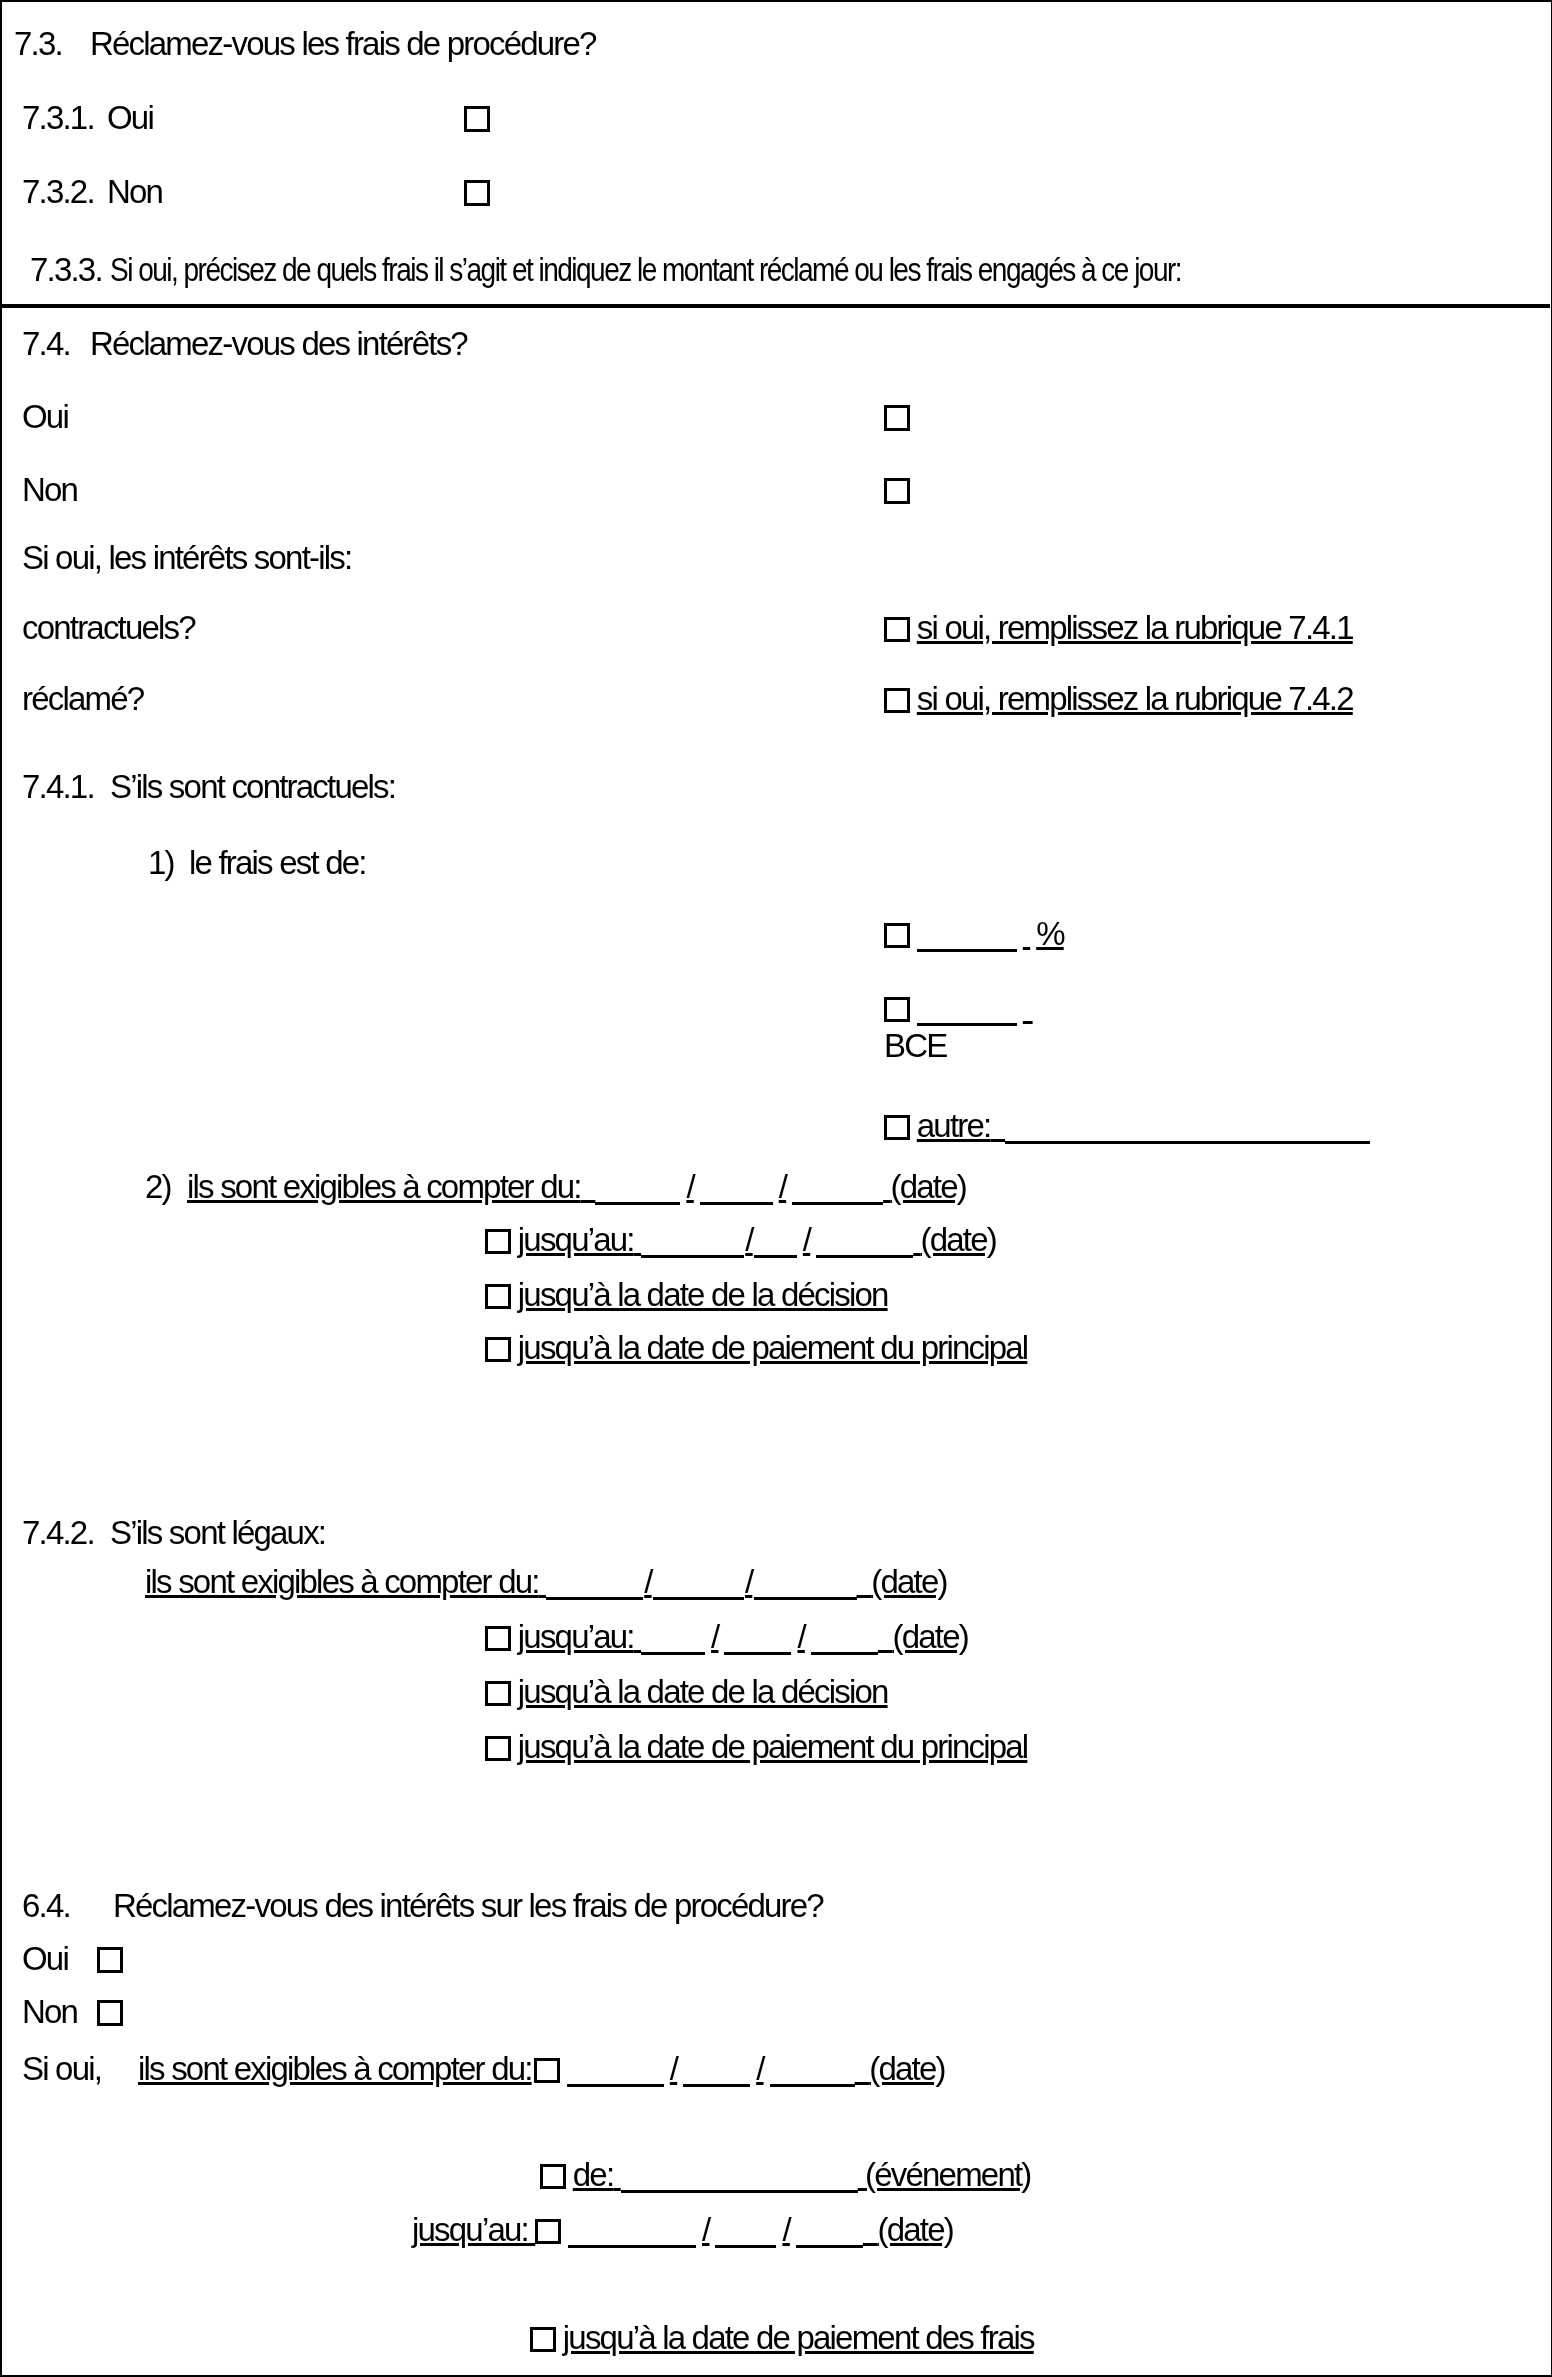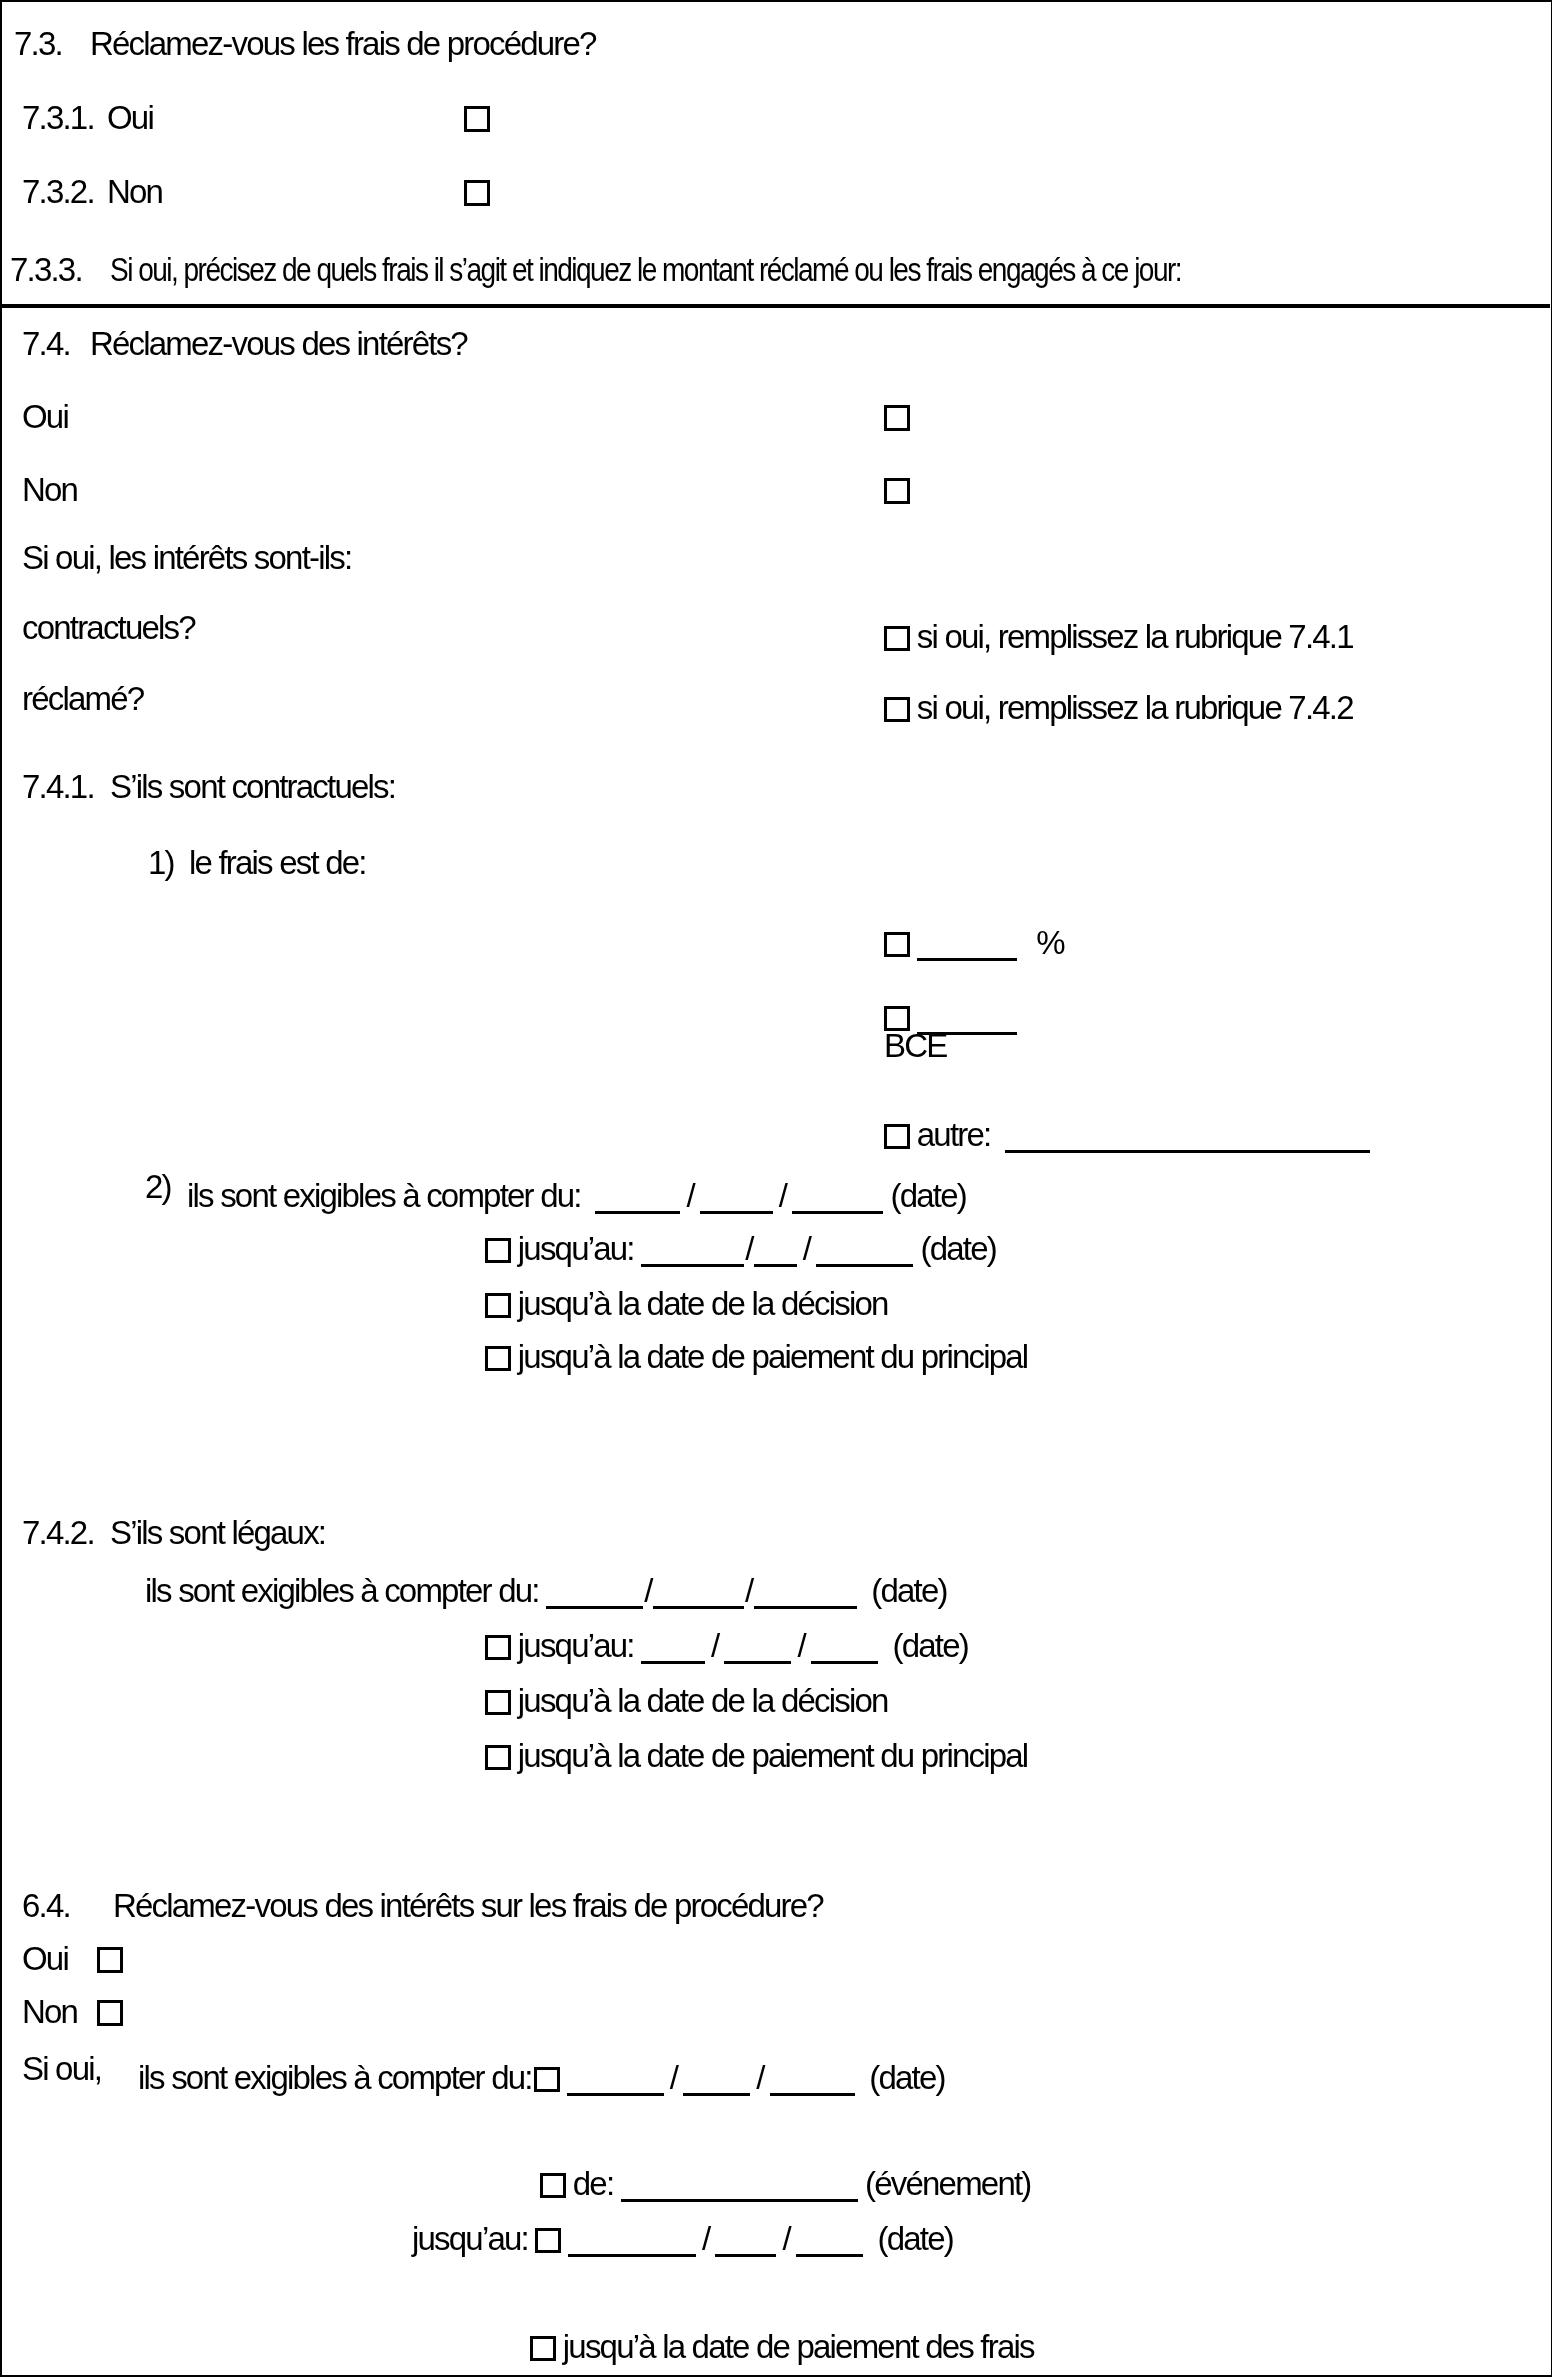--- a/index.html
+++ b/index.html
@@ -11,21 +11,21 @@
     box-sizing:border-box;
     font-family:"Liberation Sans","DejaVu Sans",sans-serif;
     font-size:33px;
     letter-spacing:-1.8px;
     line-height:38px;
     color:#000;
     overflow:hidden;
   }
   .ln{position:absolute;left:0;width:1548px;white-space:nowrap;}
   .at{position:absolute;top:0;}
-  .grp{position:absolute;top:9px;}
+  .grp{position:absolute;top:0;text-decoration:underline;}
   .cb{
     display:inline-block;
     width:19.5px;height:19.5px;
     border:3.6px solid #000;
     vertical-align:-3px;
     margin-right:7.3px;
     background:#fff;
   }
   .cb.abs{position:absolute;top:7.3px;margin:0;}
   .u{
@@ -55,21 +55,21 @@
     <span class="cb abs" style="left:462px"></span>
   </div>
 
   <div class="ln" style="top:171px">
     <span class="at" style="left:20px">7.3.2.</span>
     <span class="at" style="left:105px">Non</span>
     <span class="cb abs" style="left:462px"></span>
   </div>
 
   <div class="ln" style="top:249px">
-    <span class="at" style="left:8px">7.3.3.</span>
+    <span class="at" style="left:28px">7.3.3.</span>
     <span class="at squeeze" style="left:108px">Si oui, précisez de quels frais il s’agit et indiquez le montant réclamé ou les frais engagés à ce jour:</span>
   </div>
 
   <div class="divider"></div>
 
   <div class="ln" style="top:323px">
     <span class="at" style="left:20px">7.4.</span>
     <span class="at" style="left:88px">Réclamez-vous des intérêts?</span>
   </div>
 

